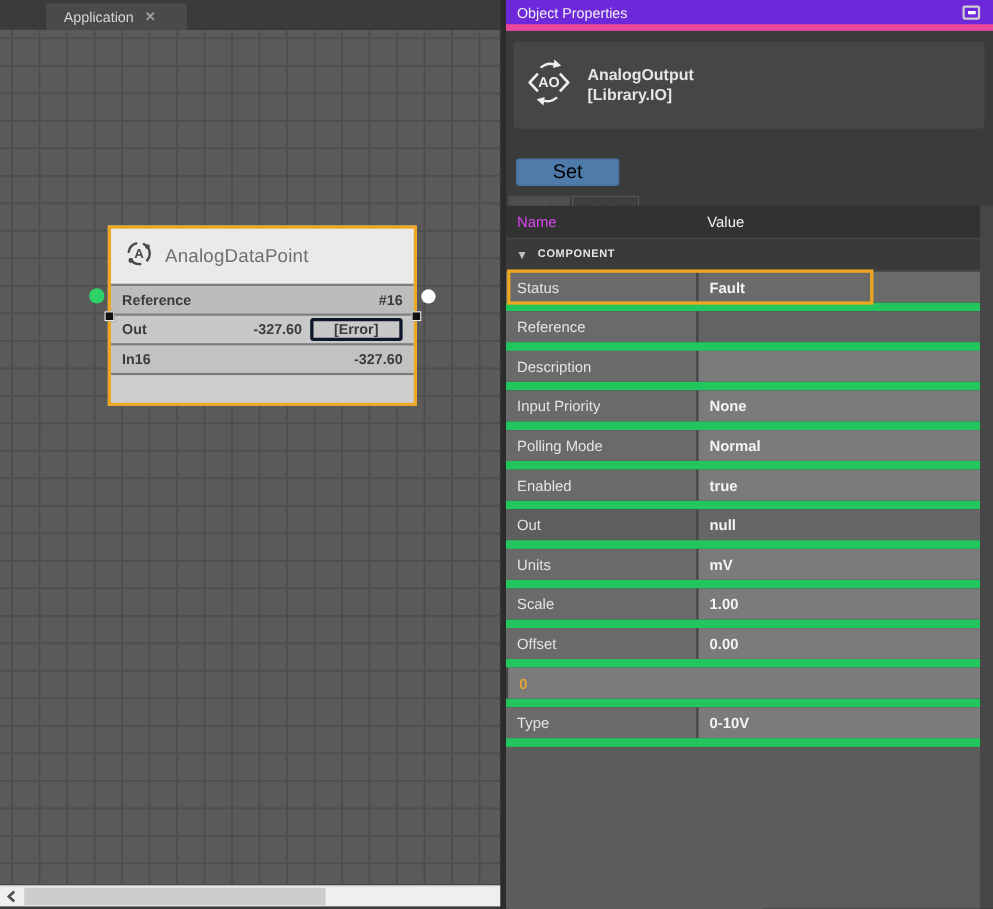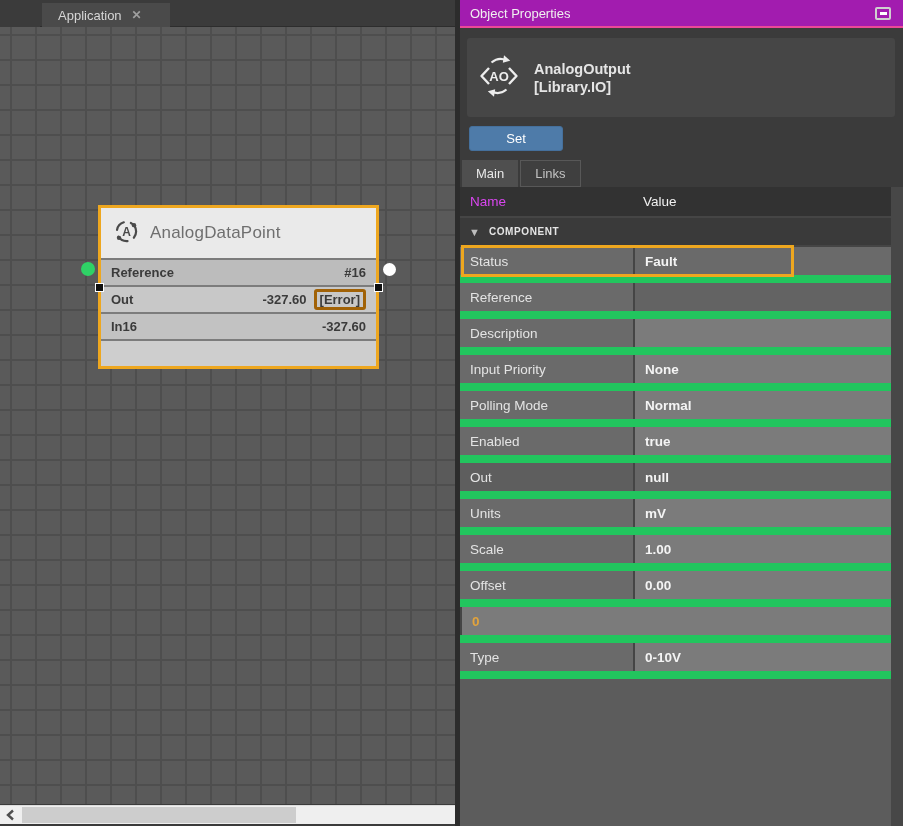--- a/index.html
+++ b/index.html
@@ -46,63 +46,63 @@
     height:27px; border-top:2px solid #7c7c7c;
     display:flex; align-items:center; padding:0 10px;
     font-size:13px; font-weight:bold; color:#3b3b3b;
   }
   .n-row .lbl { flex:1; }
   .n-row-ref  { background:#bcbcbc; }
   .n-row-out  { background:#c8c8c8; }
   .n-row-in16 { background:#c2c2c2; }
   .n-footer { height:27px; border-top:2px solid #7c7c7c; background:#cecece; }
   .err-box {
-    margin-left:7px; border:3px solid #a16207; border-radius:3px;
-    padding:0px 3px; line-height:15px; font-weight:bold; color:#3b3b3b;
+    margin-left:7px; border:3px solid #0f172a; border-radius:3px;
+    padding:0px 19px; line-height:15px; font-weight:bold; color:#3b3b3b;
   }
 
   .port { position:absolute; border-radius:50%; }
   .port-green { left:81px; top:235px; width:14px; height:14px; background:#2fd266; }
   .port-white { left:383px; top:236px; width:13px; height:13px; background:#ffffff; }
   .handle { position:absolute; width:9px; height:9px; background:#101010; border:1px solid #ffffff; }
   .handle-left  { left:95px;  top:256px; }
   .handle-right { left:374px; top:256px; }
 
   
   .hscroll { position:absolute; left:0; bottom:2px; width:455px; height:19px; background:#efefef; border-top:1px solid #dcdcdc; }
   .hscroll-btn { position:absolute; left:0; top:0; width:20px; height:100%; display:flex; align-items:center; justify-content:center; }
   .hscroll-thumb { position:absolute; left:22px; top:1px; bottom:1px; width:274px; background:#cdcdcd; }
 
   
   .pane-divider { position:absolute; left:455px; top:0; width:5px; height:826px; background:#2c2c2c; }
 
   
   .right-pane { position:absolute; left:460px; top:0; width:443px; height:826px; background:#3b3b3b; }
   .panel-titlebar {
-    height:28px; background:#a21caf; border-bottom:2px solid #ec4899;
+    height:28px; background:#6d28d9; border-bottom:6px solid #ec4899;
     display:flex; align-items:center; padding:0 12px 0 10px;justify-content:flex-end;
   }
   .panel-title { font-size:13px; color:#f0f0f0; flex:1; }
   .dock-icon {
     width:16px; height:13px; border:2px solid #cfcfcf; border-radius:2px;
     display:flex; align-items:center; justify-content:center;
   }
   .dock-icon span { display:block; width:7px; height:3px; background:#ffffff; }
 
   .object-card {
     margin:10px 8px 0 7px; height:79px; background:#464646; border-radius:3px;
     display:flex; align-items:center; gap:13px; padding-left:10px;
   }
   .obj-texts { display:flex; flex-direction:column; line-height:18px; }
   .obj-name, .obj-lib { font-size:14.5px; font-weight:bold; color:#e5e5e5; }
 
   .set-btn {
-    display:block; margin:9px 0 0 9px; width:94px; height:25px;
+    display:block; margin:27px 0 0 9px; width:94px; height:25px;
     background:#4e7ba9; border:1px solid #45709c; border-radius:3px;
-    color:#ffffff; font-size:13px; font-family:"Liberation Sans",sans-serif;
+    color:#000000; font-size:18px; font-family:"Liberation Sans",sans-serif;
     cursor:pointer;
   }
 
   .prop-tabs { display:flex; gap:2px; margin:9px 0 0 2px; height:27px; }
   .ptab {
     display:flex; align-items:center; justify-content:center;
     font-size:13px; padding:0 14px; cursor:default;
   }
   .ptab-active { background:#4f4f4f; color:#e8e8e8; }
   .ptab-idle   { background:#3f3f3f; color:#c2c2c2; border:1px solid #585858; }

